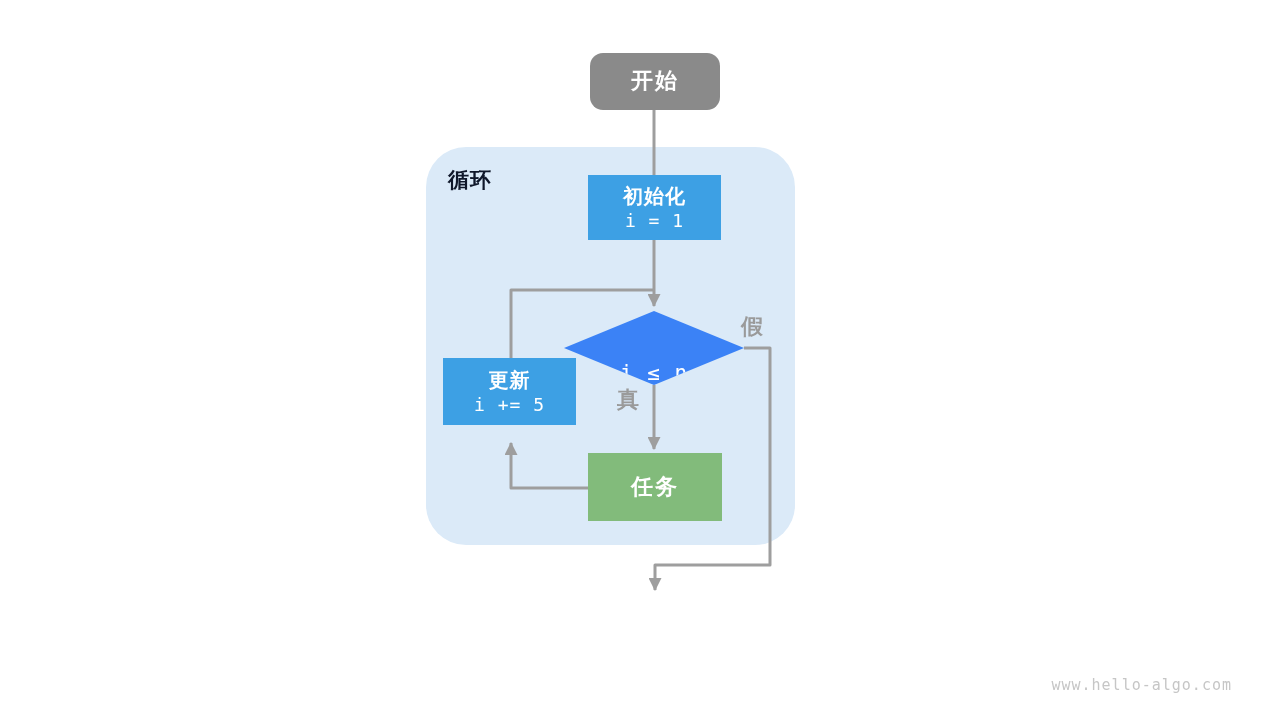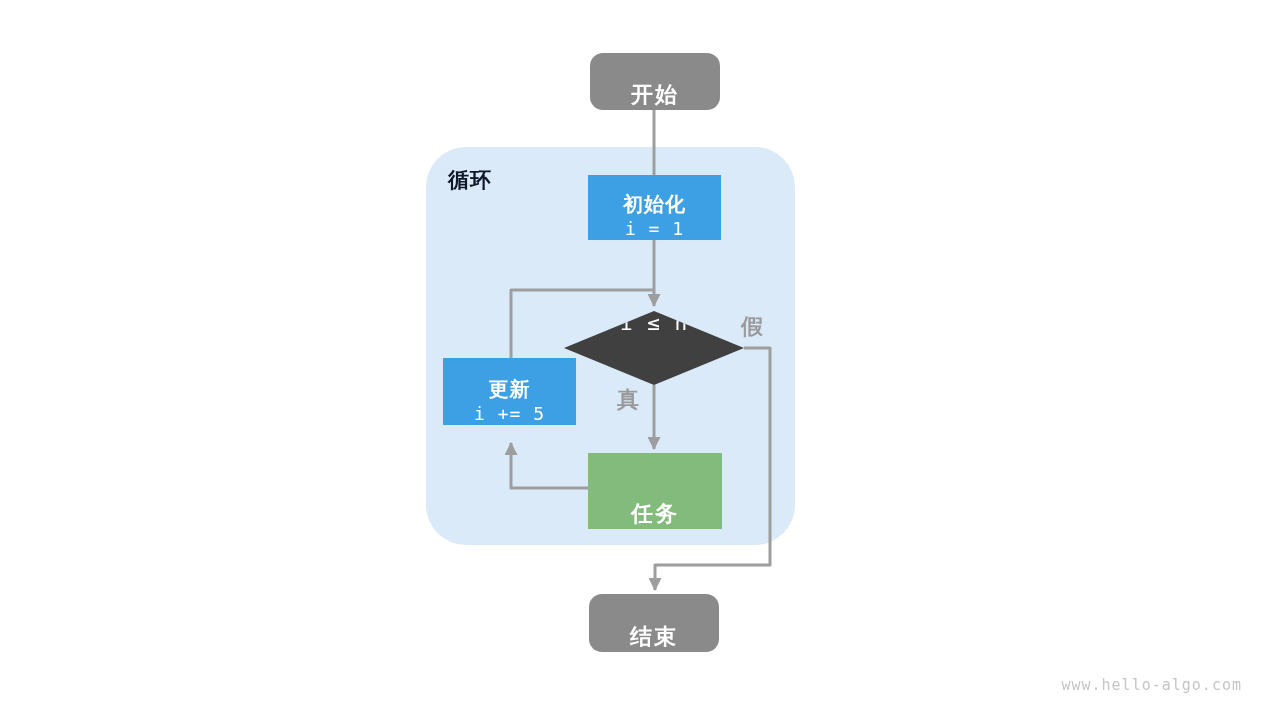--- a/index.html
+++ b/index.html
@@ -10,46 +10,46 @@
   .loop-region{
     position:absolute;left:426px;top:147px;width:369px;height:398px;
     background:#DBEAF8;border-radius:40px;
   }
   .loop-label{
     position:absolute;left:448px;top:166px;font-size:21px;font-weight:700;
     color:#0f172a;letter-spacing:1px;
   }
   .edges{position:absolute;left:0;top:0;width:1280px;height:720px;pointer-events:none;}
   .node{
-    position:absolute;display:flex;flex-direction:column;align-items:center;justify-content:flex-end;
+    position:absolute;display:flex;flex-direction:column;align-items:center;justify-content:center;
     color:#ffffff;text-align:center;line-height:1.3;box-sizing:border-box;
   }
   .terminal{background:#8A8A8A;border-radius:13px;font-size:22px;font-weight:600;letter-spacing:2px;}
   .process{background:#3DA0E4;font-size:20px;font-weight:600;letter-spacing:1px;}
   .task{background:#82BB7B;font-size:22px;font-weight:600;letter-spacing:2px;}
   .code{
     font-family:"DejaVu Sans Mono","Liberation Mono",monospace;
     font-size:18px;font-weight:400;letter-spacing:1px;
   }
   .node-start{left:590px;top:53px;width:130px;height:57px;}
   .node-init{left:588px;top:175px;width:133px;height:65px;}
   .node-update{left:443px;top:358px;width:133px;height:67px;}
-  .node-task{left:588px;top:453px;width:134px;height:76px;}
+  .node-task{left:588px;top:453px;width:134px;height:68px;}
   .node-end{left:589px;top:594px;width:130px;height:58px;}
   .diamond{
-    position:absolute;left:564px;top:311px;width:180px;height:74px;background:#404040;
+    position:absolute;left:564px;top:311px;width:180px;height:74px;background:#3b82f6;
     clip-path:polygon(50% 0,100% 50%,50% 100%,0 50%);
-    display:flex;align-items:flex-start;justify-content:center;color:#ffffff;
+    display:flex;align-items:flex-end;justify-content:center;color:#ffffff;
   }
   .diamond .code{font-size:21px;}
   .edge-label{position:absolute;font-size:22px;font-weight:700;color:#9A9A9A;}
   .label-true{left:617px;top:385px;}
   .label-false{left:741px;top:312px;}
   .watermark{
-    position:absolute;right:38px;top:676px;
+    position:absolute;right:48px;top:676px;
     font-family:"DejaVu Sans Mono","Liberation Mono",monospace;
     font-size:15px;color:#C6C6C6;letter-spacing:1px;
   }
 </style>
 </head>
 <body>
 
 <div class="stage">
 
   <div class="loop-region"></div>
@@ -86,22 +86,19 @@
 
   <div class="node process node-update">
     <span>更新</span>
     <span class="code">i += 5</span>
   </div>
 
   <div class="node task node-task">
     <span>任务</span>
   </div>
 
-  <div class="node terminal node-end">
-    <span>结束</span>
-  </div>
 
   <span class="edge-label label-true">真</span>
   <span class="edge-label label-false">假</span>
 
   <span class="watermark">www.hello-algo.com</span>
 
 </div>
 
 </body></html>

